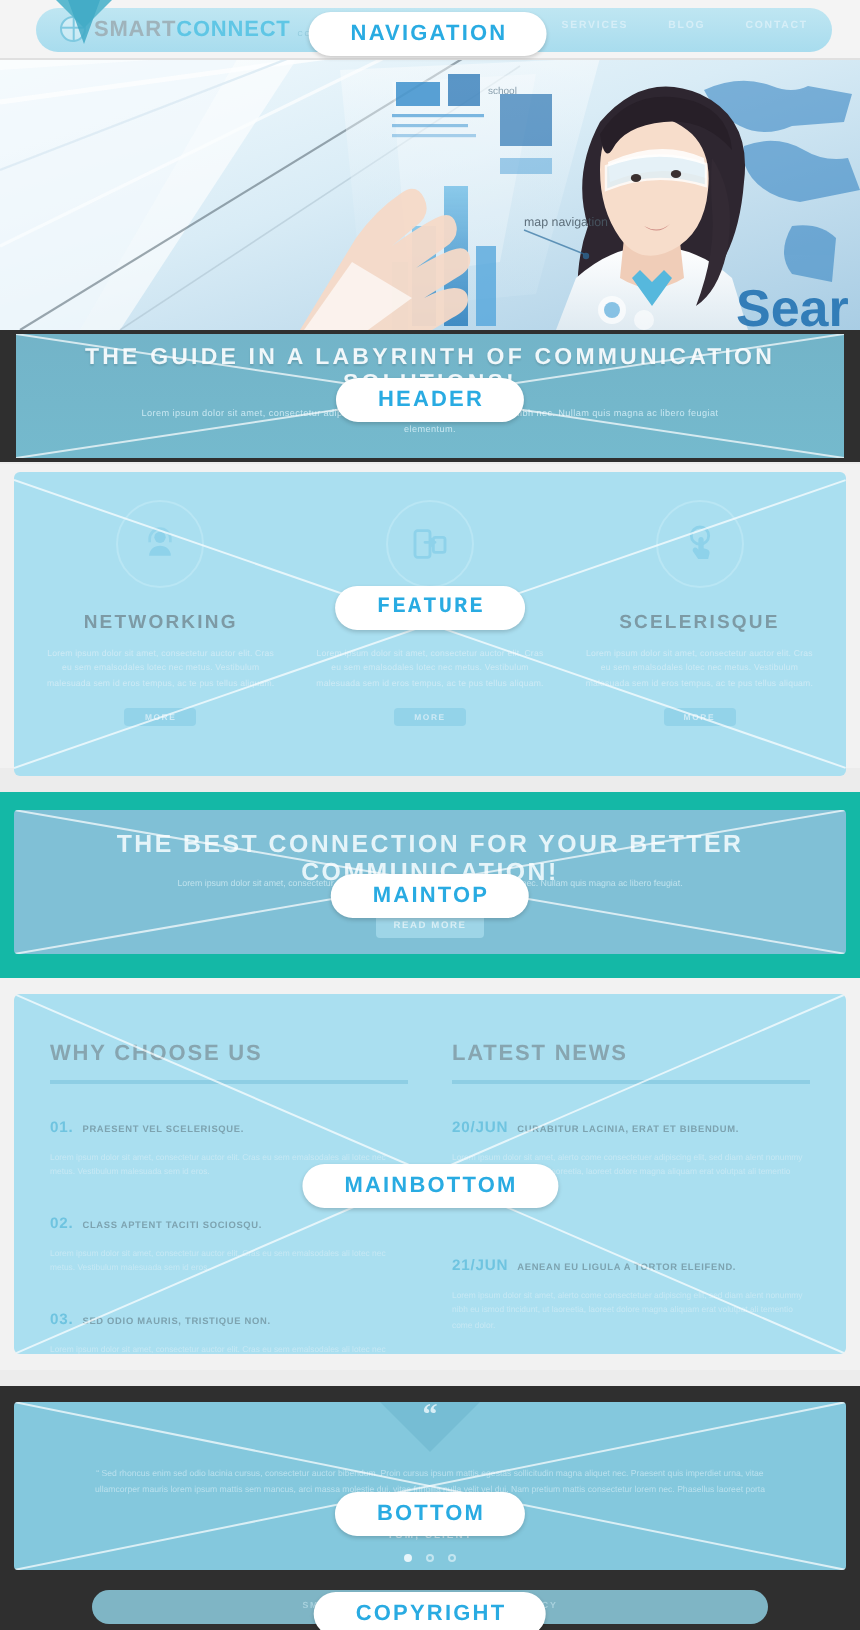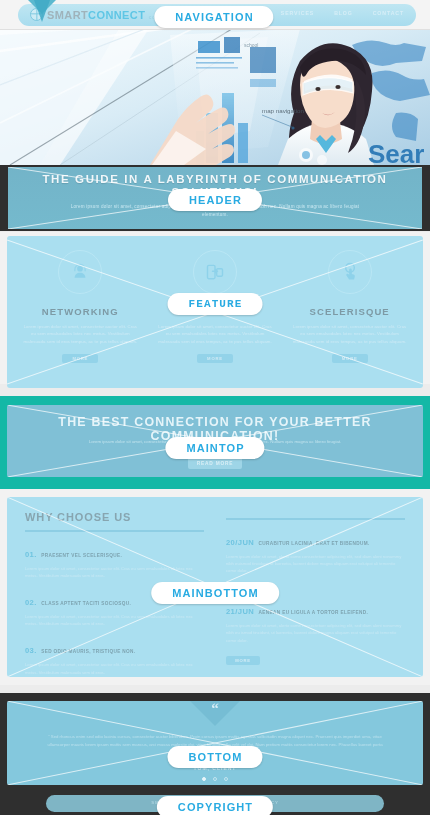--- a/index.html
+++ b/index.html
@@ -152,21 +152,21 @@
 
   
   .mb-sec {
     position: absolute; left: 0; top: 489px; width: 430px; height: 196px;
     background: #f2f2f2; z-index: 12;
   }
   .mb-inner {
     position: absolute; left: 7px; top: 8px; width: 416px; height: 180px;
     background: #aadff0; border-radius: 3px; overflow: hidden;
   }
-  .mb-cols { position: absolute; inset: 0; display: flex; padding: 14px 18px; gap: 22px; }
+  .mb-cols { position: absolute; inset: 0; display: flex; padding: 24px 18px; gap: 22px; }
   .mb-col { flex: 1; }
   .mb-h {
     font-size: 11px; font-weight: bold; letter-spacing: .9px; color: #87a5b0;
   }
   .mb-rule { height: 1.5px; background: #8ecee4; margin: 7px 0 11px; }
   .mb-item { margin-bottom: 12px; }
   .mb-num {
     font-size: 7.6px; font-weight: bold; color: #6fc4e0; letter-spacing: .4px;
   }
   .mb-sub {
@@ -455,20 +455,21 @@
             <div class="mb-p">Lorem ipsum dolor sit amet, consectetur auctor elit. Cras eu sem emalsodales ali lotec nec metus. Vestibulum malesuada sem id eros.</div>
           </div>
           <div class="mb-item">
             <span class="mb-num">03.</span>
             <span class="mb-sub">SED ODIO MAURIS, TRISTIQUE NON.</span>
             <div class="mb-p">Lorem ipsum dolor sit amet, consectetur auctor elit. Cras eu sem emalsodales ali lotec nec metus. Vestibulum malesuada sem id eros.</div>
           </div>
 
         </div>
         <div class="mb-col">
+          <div class="mb-h">LATEST NEWS</div>
           <div class="mb-rule"></div>
           <div class="mb-item">
             <span class="mb-date">20/JUN</span>
             <span class="mb-sub">CURABITUR LACINIA, ERAT ET BIBENDUM.</span>
             <div class="mb-p">Lorem ipsum dolor sit amet, alerto come consectetuer adipiscing elit, sed diam alent nonummy nibh euismod tincidunt, ut laoreetia, laoreet dolore magna aliquam erat volutpat ali tementio come dolor.</div>
           </div>
           <div class="mb-item" style="margin-top:26px;">
             <span class="mb-date">21/JUN</span>
             <span class="mb-sub">AENEAN EU LIGULA A TORTOR ELEIFEND.</span>
             <div class="mb-p">Lorem ipsum dolor sit amet, alerto come consectetuer adipiscing elit, sed diam alent nonummy nibh eu ismod tincidunt, ut laoreetia, laoreet dolore magna aliquam erat volutpat ali tementio come dolor.</div>

